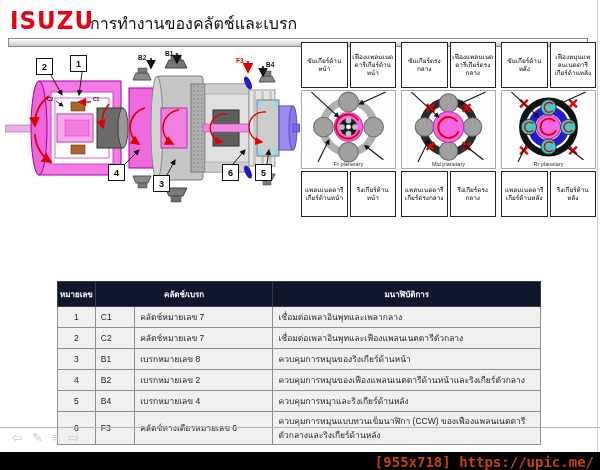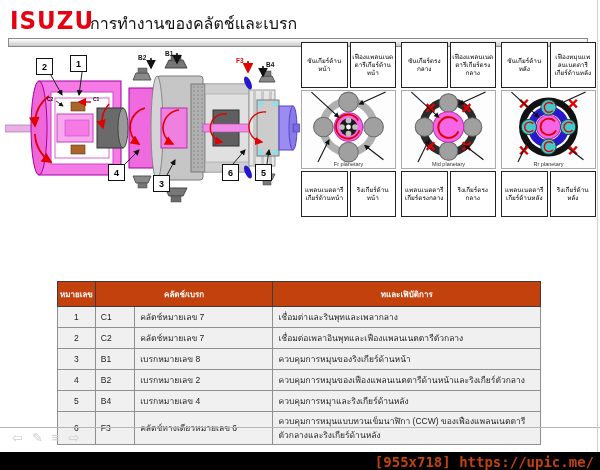--- a/index.html
+++ b/index.html
@@ -25,21 +25,21 @@
   .prow{display:flex;gap:2px;}
   .pbox{flex:1;border:1px solid #222;background:#fff;font-size:6.4px;line-height:1.3;
         text-align:center;padding:3px 1px;display:flex;align-items:center;justify-content:center;
         min-height:38px;}
   .ppanel{margin-top:2px;border:1px solid #a9a9a9;height:82px;position:relative;background:#fdfdfd;}
   .pcaption{position:absolute;bottom:1px;width:100%;text-align:center;font-size:5.5px;color:#333;}
   .prow.bottom{margin-top:2px;}
   
   #optable{position:absolute;left:57px;top:281px;width:484px;border-collapse:collapse;
         font-size:8.5px;color:#222;}
-  #optable th{background:#c2410c;color:#fff;border:1px solid #3c3c3c;font-size:8px;
+  #optable th{background:#0f172a;color:#fff;border:1px solid #3c3c3c;font-size:8px;
         padding:2px 2px;height:20px;font-weight:bold;}
   #optable td{border:1px solid #8f8f8f;background:#f0f0f0;padding:2px 5px;height:16px;}
   #optable td:nth-child(1){width:26px;text-align:center;}
   #optable td:nth-child(2){width:30px;}
   #optable td:nth-child(3){width:136px;}
   #optable td:nth-child(4){width:278px;}
   
   #divider{position:absolute;left:0;top:427px;width:600px;height:1px;background:#b5b5b5;}
   #nav-icons{position:absolute;left:12px;top:430px;display:flex;gap:9px;color:#cccccc;font-size:13px;}
   #nav-icons span{cursor:pointer;}
@@ -293,29 +293,29 @@
         <div class="pbox">ริงเกียร์ด้านหลัง</div>
       </div>
     </div>
   </div>
 
   <table id="optable">
     <thead>
       <tr>
         <th style="width:26px">หมายเลข</th>
         <th colspan="2" style="width:166px">คลัตช์/เบรก</th>
-        <th>ทและเฟิบัติการ</th>
+        <th>มนาฬิบัติการ</th>
       </tr>
     </thead>
     <tbody>
         <tr>
           <td>1</td>
           <td>C1</td>
           <td>คลัตช์หมายเลข 7</td>
-          <td>เชื่อมต่าและรินพุทและเพลากลาง</td>
+          <td>เชื่อมต่อเพลาอินพุทและเพลากลาง</td>
         </tr>
         <tr>
           <td>2</td>
           <td>C2</td>
           <td>คลัตช์หมายเลข 7</td>
           <td>เชื่อมต่อเพลาอินพุทและเฟืองแพลนเนตตารีตัวกลาง</td>
         </tr>
         <tr>
           <td>3</td>
           <td>B1</td>

